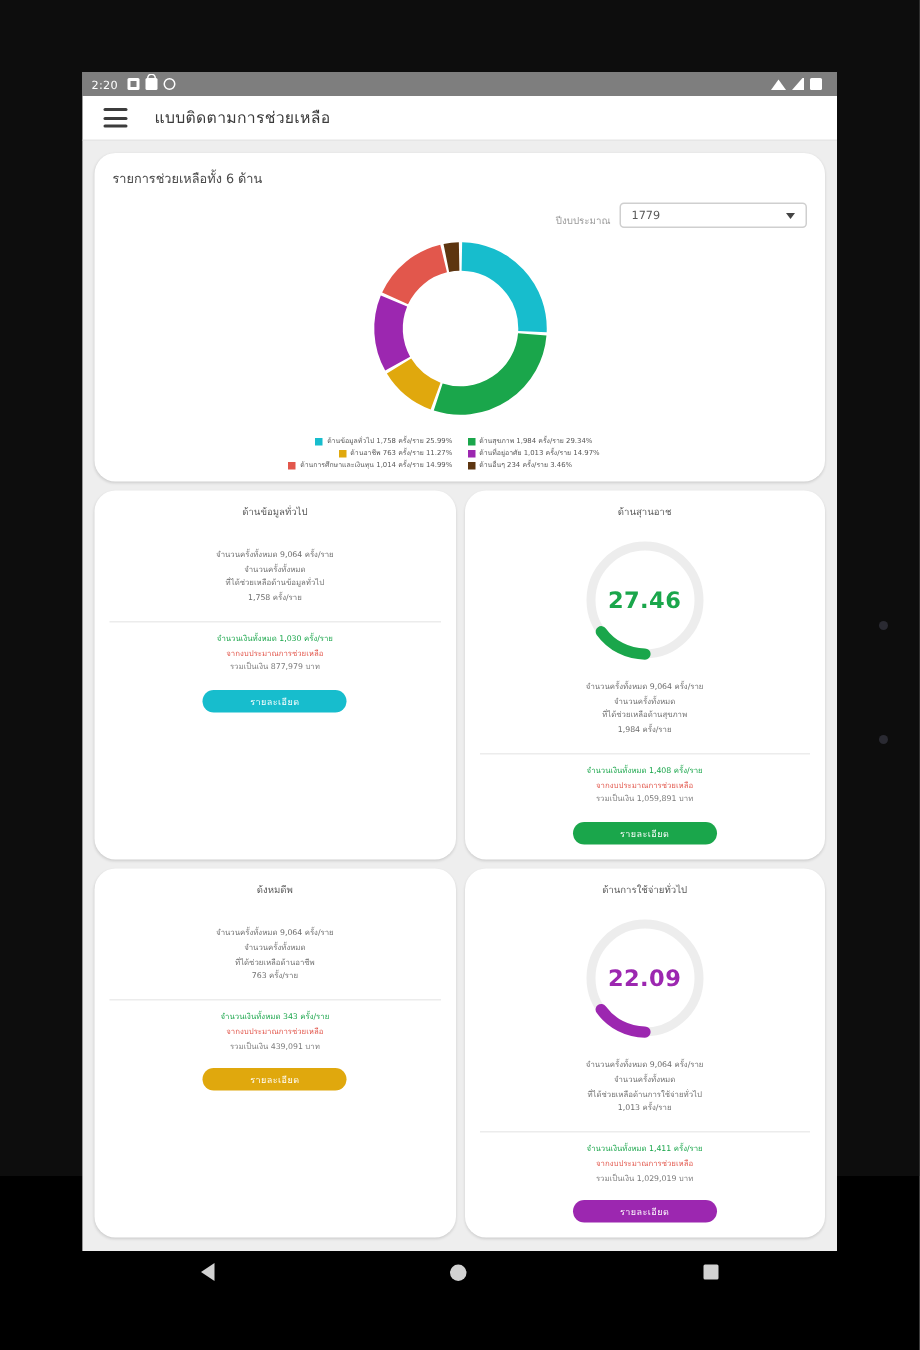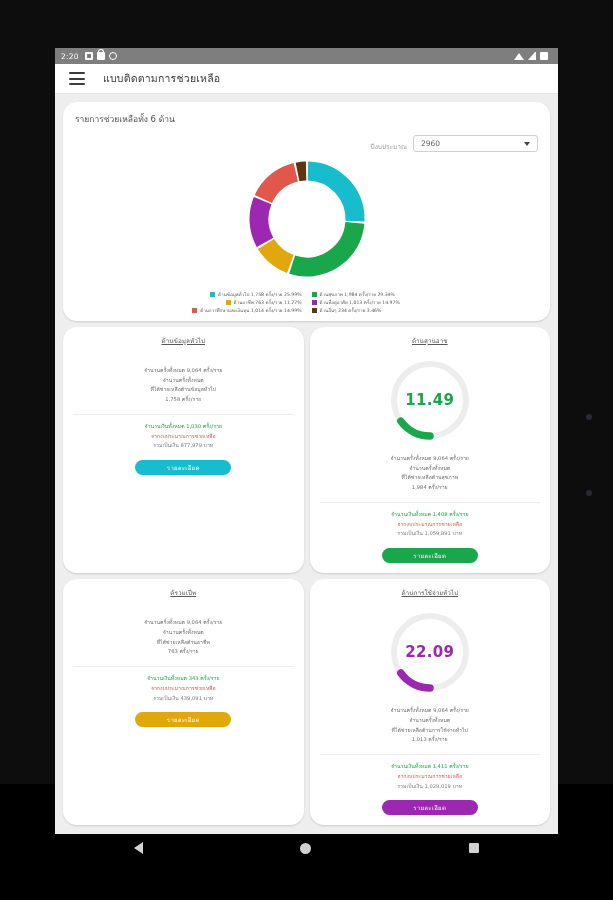--- a/index.html
+++ b/index.html
@@ -166,21 +166,21 @@
   #metric-grid {
     display: grid;
     grid-template-columns: 1fr 1fr;
     gap: 6px;
     margin-top: 6px;
   }
   .metric-card {
     padding: 9px 10px 10px 10px;
     display: flex; flex-direction: column; align-items: center;
   }
-  .metric-title { font-size: 6.4px; color: #585858; margin-bottom: 10px; text-decoration: underline; }
+  .metric-title { font-size: 6.4px; color: #585858; margin-bottom: 10px; }
   .gauge { position: relative; width: 88px; height: 88px; }
   .gauge svg { display: block; }
   .gauge-value {
     position: absolute; inset: 0;
     display: flex; align-items: center; justify-content: center;
     font-size: 15px; font-weight: bold;
     letter-spacing: .3px;
   }
 
   .metric-lines {
@@ -259,21 +259,21 @@
     </div>
 
     <div id="content">
 
       <div class="card" id="chart-card">
         <div id="chart-card-title">รายการช่วยเหลือทั้ง 6 ด้าน</div>
 
         <div id="year-row">
           <span id="year-label">ปีงบประมาณ</span>
           <div id="year-select">
-            <span>2960</span>
+            <span>1779</span>
             <span class="chev"></span>
           </div>
         </div>
 
         <div id="donut-wrap">
           <svg width="130" height="130" viewBox="0 0 130 130" id="donut-svg">
               <path d="M 65.92147723518511 17.008845818161078 A 48 48 0 0 1 112.95629197993162 67.04794031542582" fill="none" stroke="#17bdcd" stroke-width="19"></path>
               <path d="M 112.84232824225455 68.88736779329827 A 48 48 0 0 1 50.12880952500464 110.63822623477392" fill="none" stroke="#1aa64b" stroke-width="19"></path>
               <path d="M 48.38781931966476 110.03371462630966 A 48 48 0 0 1 24.024299741727603 89.99983976637081" fill="none" stroke="#e0a80d" stroke-width="19"></path>
               <path d="M 23.094813181781255 88.40844543599992 A 48 48 0 0 1 20.65162876920641 46.6363955287716" fill="none" stroke="#9c27b0" stroke-width="19"></path>
@@ -327,38 +327,38 @@
             </div>
             <button class="detail-btn" style="background: rgb(23, 189, 205);">รายละเอียด</button>
           </div>
           <div class="card metric-card">
             <div class="metric-title">ด้านสุานอาช</div>
             <div class="gauge">
               <svg width="88" height="88" viewBox="0 0 88 88">
                 <circle cx="44" cy="44" r="36" fill="none" stroke="#ededed" stroke-width="6"></circle>
                 <circle cx="44" cy="44" r="36" fill="none" stroke="#1aa64b" stroke-width="7.5" stroke-linecap="round" stroke-dasharray="33.90658119166392 226.1946710584651" transform="rotate(90 44 44)"></circle>
               </svg>
-              <div class="gauge-value" style="color: rgb(26, 166, 75);">11.49</div>
+              <div class="gauge-value" style="color: rgb(26, 166, 75);">27.46</div>
             </div>
             <div class="metric-lines">
               <div>จำนวนครั้งทั้งหมด 9,064 ครั้ง/ราย</div>
               <div>จำนวนครั้งทั้งหมด</div>
               <div>ที่ได้ช่วยเหลือด้านสุขภาพ</div>
               <div>1,984 ครั้ง/ราย</div>
             </div>
             <div class="metric-divider"></div>
             <div class="metric-stats">
               <div class="stat-green">จำนวนเงินทั้งหมด 1,408 ครั้ง/ราย</div>
               <div class="stat-red">จากงบประมาณการช่วยเหลือ</div>
               <div class="stat-gray">รวมเป็นเงิน 1,059,891 บาท</div>
             </div>
             <button class="detail-btn" style="background: rgb(26, 166, 75);">รายละเอียด</button>
           </div>
           <div class="card metric-card">
-            <div class="metric-title">ด้รวมเปีพ</div>
+            <div class="metric-title">ด้งหมดีพ</div>
             <div class="metric-lines">
               <div>จำนวนครั้งทั้งหมด 9,064 ครั้ง/ราย</div>
               <div>จำนวนครั้งทั้งหมด</div>
               <div>ที่ได้ช่วยเหลือด้านอาชีพ</div>
               <div>763 ครั้ง/ราย</div>
             </div>
             <div class="metric-divider"></div>
             <div class="metric-stats">
               <div class="stat-green">จำนวนเงินทั้งหมด 343 ครั้ง/ราย</div>
               <div class="stat-red">จากงบประมาณการช่วยเหลือ</div>

